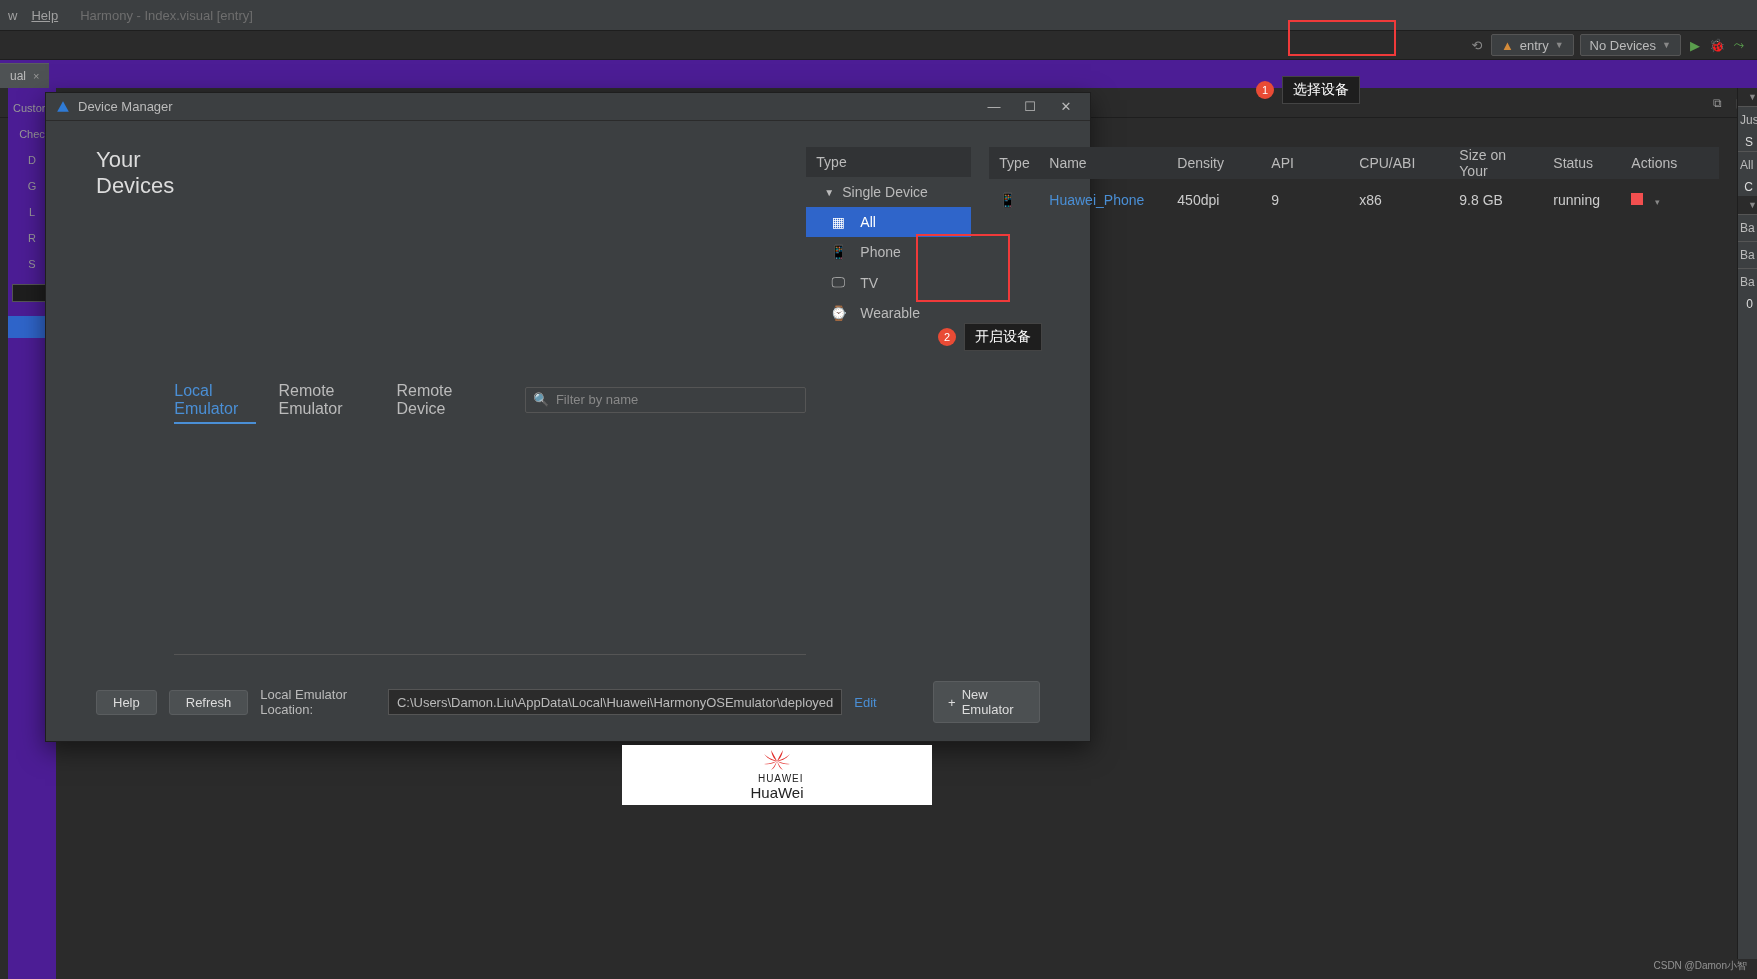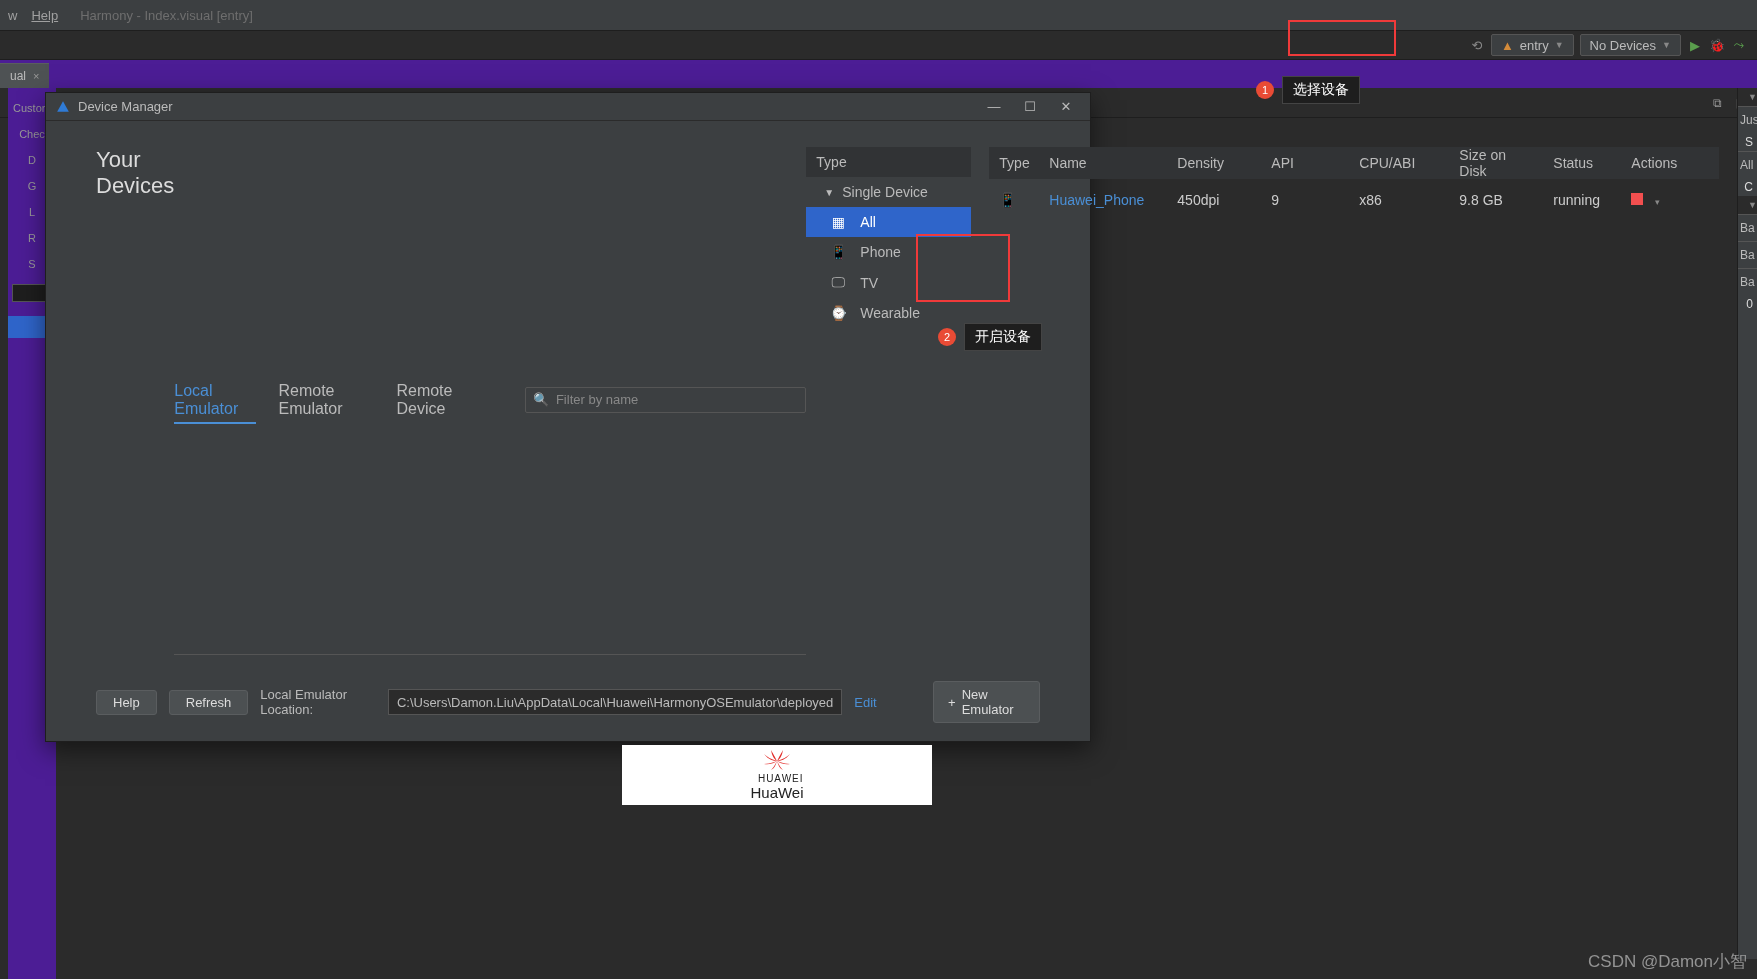--- a/index.html
+++ b/index.html
@@ -101,21 +101,21 @@
 .ann2 { left:938px; top:323px; }
 
 
 .hwcard { position:absolute; left:622px; top:745px; width:310px; height:60px; background:#fff; display:flex; align-items:center; justify-content:center; }
 .hwcard .inner { text-align:right; }
 .hwcard .logo { font-size:10px; color:#222; letter-spacing:1px; }
 .hwcard .name { font-size:15px; color:#222; }
 .hwcard svg { display:block; margin:0 auto 1px auto; }
 
 
-.wm { position:absolute; right:10px; bottom:6px; color:#bfbfbf; font-size:17px; opacity:.7; }
+.wm { position:absolute; right:10px; bottom:6px; color:#bfbfbf; font-size:10px; opacity:.7; }
 </style>
 </head>
 <body>
 
 <div class="menubar">
   <span class="menu">w</span>
   <span class="menu"><u>Help</u></span>
   <span class="title">Harmony - Index.visual [entry]</span>
 </div>
 
@@ -241,21 +241,21 @@
             <span>Wearable</span>
           </div>
       </div>
       <div class="tablewrap">
         <div class="thead">
           <div class="col-type">Type</div>
           <div class="col-name">Name</div>
           <div class="col-dens">Density</div>
           <div class="col-api">API</div>
           <div class="col-cpu">CPU/ABI</div>
-          <div class="col-size">Size on Disk</div>
+          <div class="col-size">Size on Your</div>
           <div class="col-stat">Status</div>
           <div class="col-act">Actions</div>
         </div>
         <div class="trow">
           <div class="col-type"><span>📱</span></div>
           <div class="col-name link">Huawei_Phone</div>
           <div class="col-dens">450dpi</div>
           <div class="col-api">9</div>
           <div class="col-cpu">x86</div>
           <div class="col-size">9.8 GB</div>

